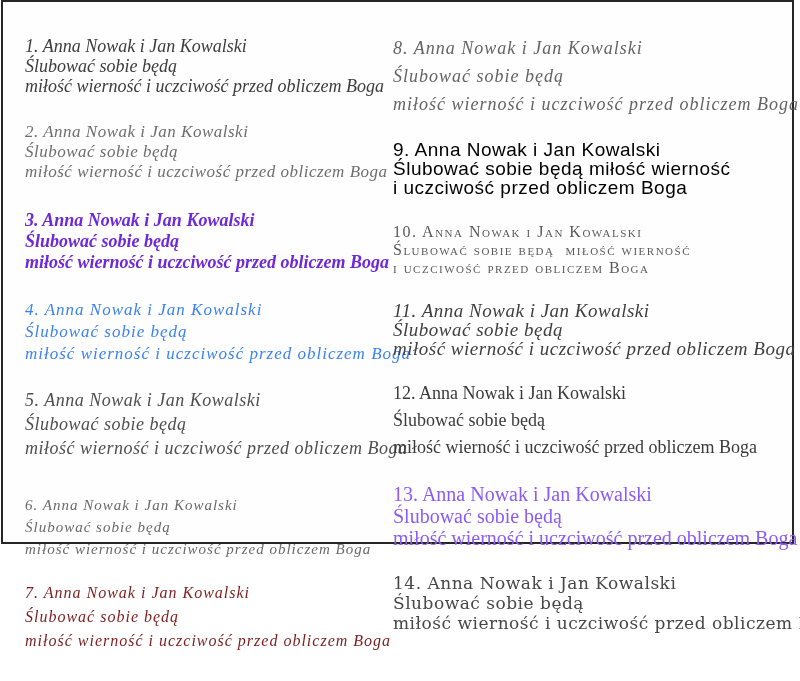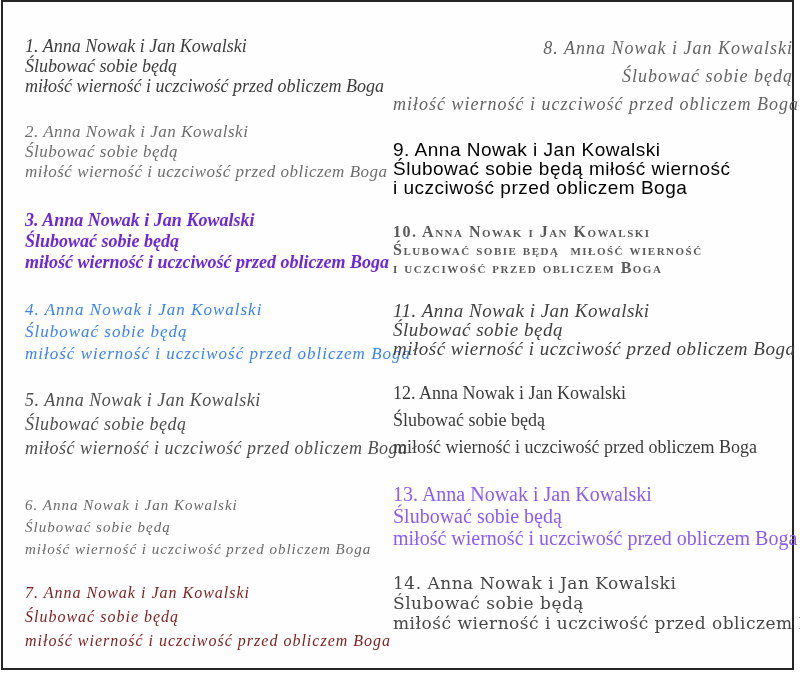--- a/index.html
+++ b/index.html
@@ -9,21 +9,21 @@
     height: 681px;
     background: #ffffff;
     font-family: "Liberation Serif", serif;
     overflow: hidden;
   }
   .sheet {
     position: absolute;
     left: 1px;
     top: 0;
     width: 793px;
-    height: 670px;
+    height: 544px;
     border: 2px solid #262626;
     background: #fefefe;
     box-sizing: border-box;
   }
   .col {
     position: absolute;
     top: 0;
   }
   .col-left  { left: 22px;  width: 368px; padding-top: 34px; }
   .col-right { left: 390px; width: 400px; padding-top: 32px; }
@@ -31,24 +31,24 @@
   .sample .l { white-space: nowrap; }
 
   
   .f1  { font: italic 18px/20px "Liberation Serif", serif; margin-bottom: 26px; }
   .f2  { font: italic 17px/20px "Liberation Serif", serif; letter-spacing: .5px; margin-bottom: 28px; }
   .f3  { font: italic 700 18px/21px "Liberation Serif", serif; margin-bottom: 26px; }
   .f4  { font: italic 17px/22px "Liberation Serif", serif; letter-spacing: 1px; margin-bottom: 23px; }
   .f5  { font: italic 18px/24px "Liberation Serif", serif; letter-spacing: .5px; margin-bottom: 34px; }
   .f6  { font: italic 15px/22px "Liberation Serif", serif; letter-spacing: 1px; margin-bottom: 21px; margin-top: 8px; }
   .f7  { font: italic 16px/24px "Liberation Serif", serif; letter-spacing: 1px; }
-  .f8  { font: italic 18px/28px "Liberation Serif", serif; letter-spacing: 1px; margin-bottom: 22px; text-align: right; }
+  .f8  { font: italic 18px/28px "Liberation Serif", serif; letter-spacing: 1px; margin-bottom: 22px; }
   .f9  { font: 19px/19px "Liberation Sans", sans-serif; letter-spacing: .5px; margin-bottom: 26px; }
   .f10 { font: 16px/18px "Liberation Serif", serif; font-variant: small-caps; letter-spacing: 1.5px; margin-bottom: 24px; }
-  .f10 .l { white-space: pre; font-weight: bold; }
+  .f10 .l { white-space: pre; }
   .f11 { font: italic 19px/19px "Liberation Serif", serif; letter-spacing: .5px; margin-bottom: 22px; }
   .f12 { font: 18px/27px "Liberation Serif", serif; margin-bottom: 22px; }
   .f13 { font: 20px/22px "Liberation Serif", serif; margin-bottom: 24px; }
   .f14 { font: 17px/20px "DejaVu Serif", serif; letter-spacing: .5px; }
 </style>
 </head>
 <body>
 
 <div class="sheet">
 

